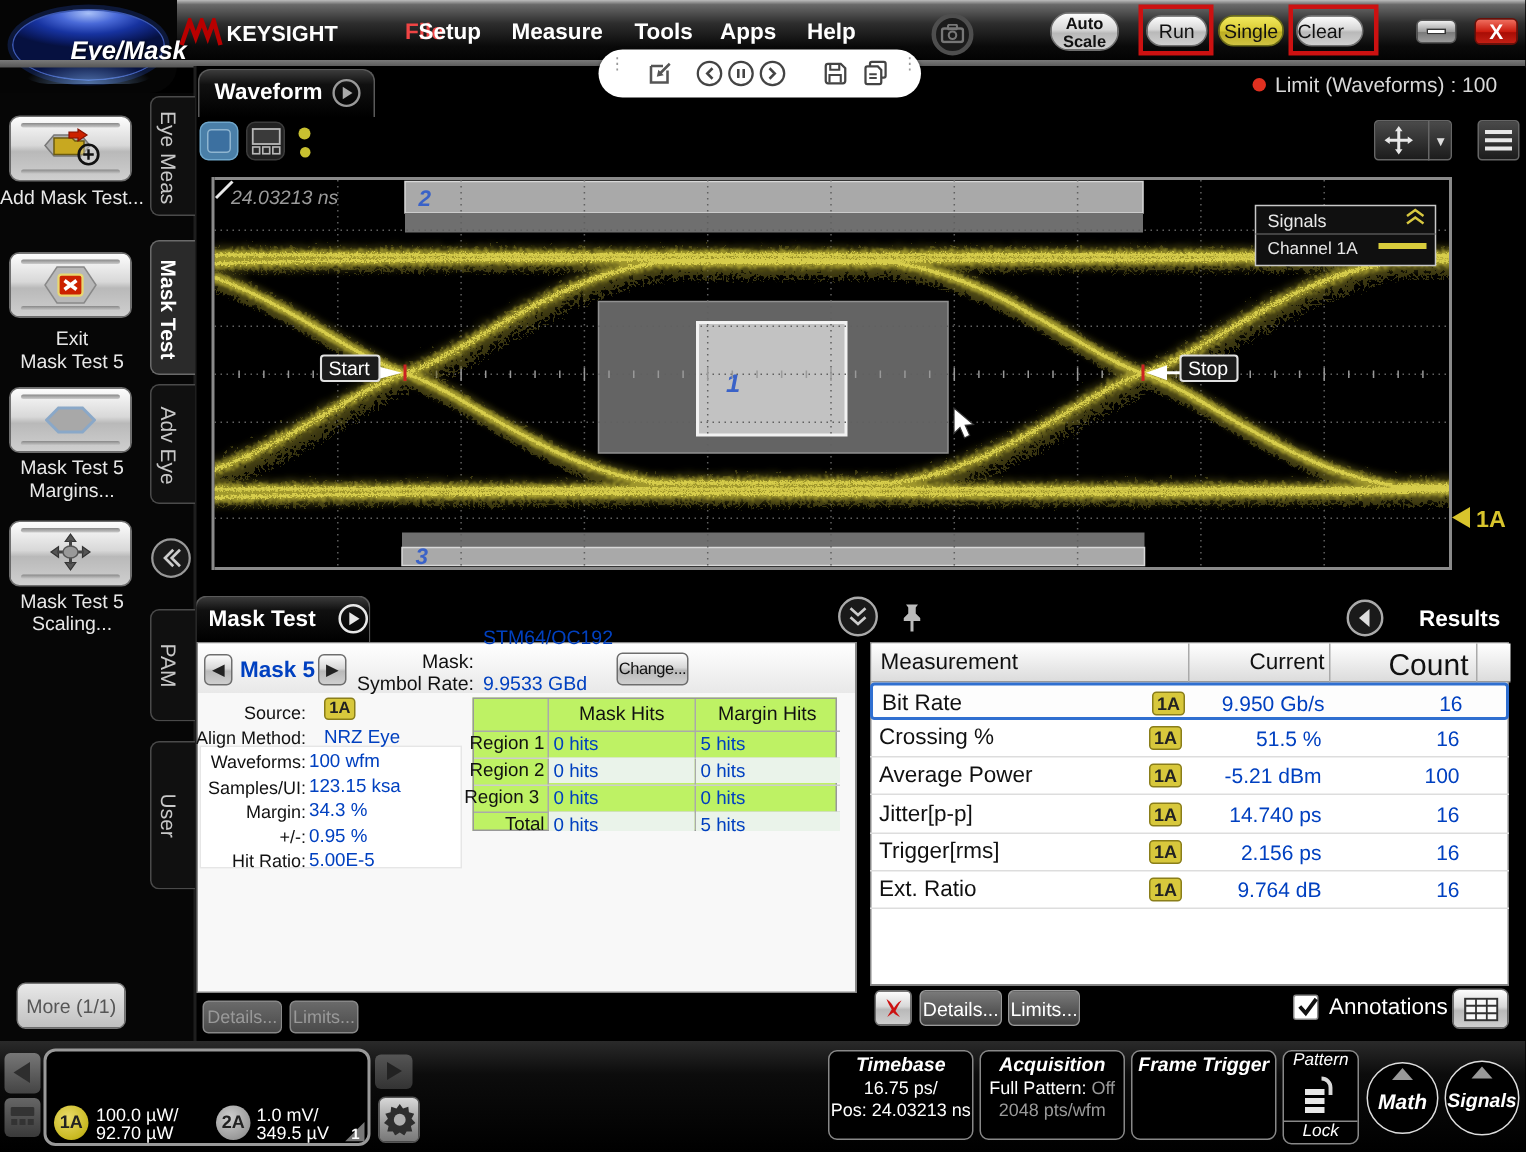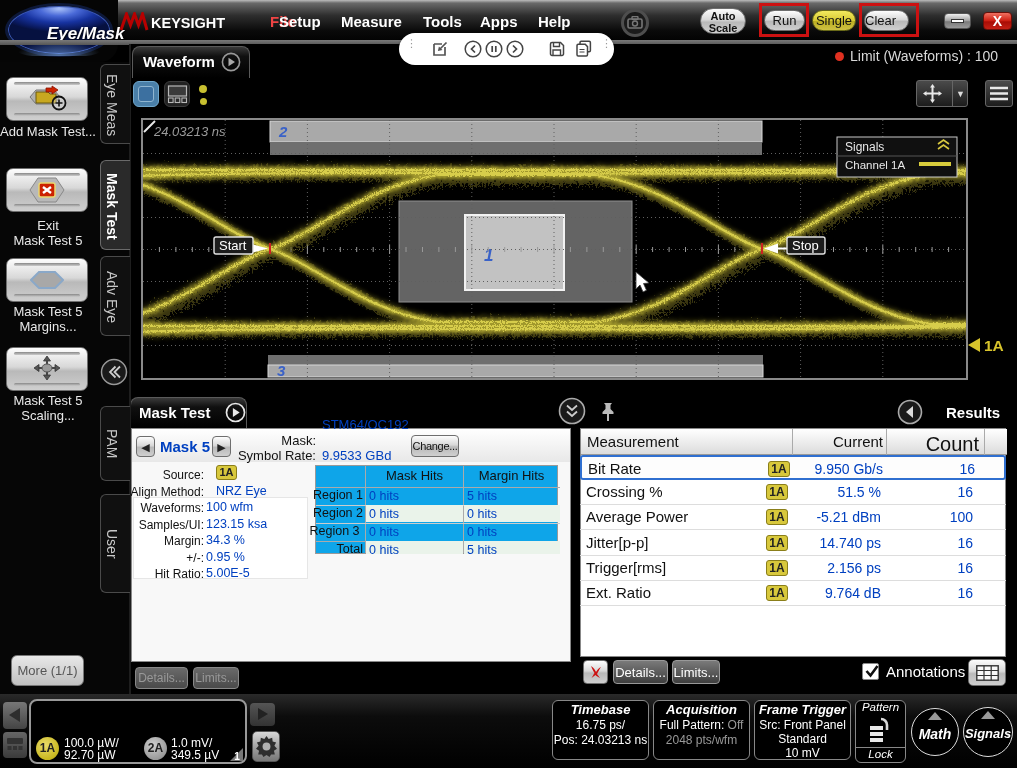--- a/index.html
+++ b/index.html
@@ -303,21 +303,21 @@
 <div class="abs gbtn" style="left:411px;top:435px;width:48px;height:22px;border-radius:4px;text-align:center;font-size:11px;line-height:21px;color:#111;overflow:hidden;letter-spacing:-0.3px;">Change...</div>
 
 <div class="abs" style="left:133px;top:497px;width:175px;height:82px;background:#fff;border:1px solid #e6e6e6;"></div>
 <div class="abs" style="left:58px;top:467px;width:146px;text-align:right;color:#111;font-size:12px;line-height:16.5px;white-space:nowrap;">
 Source:<br>Align Method:<br>Waveforms:<br>Samples/UI:<br>Margin:<br>+/-:<br>Hit Ratio:</div>
 <div class="abs" style="left:216px;top:465px;width:21px;height:15px;background:#d8c83c;border:1px solid #8a7e1a;border-radius:3px;
  text-align:center;font-size:11px;font-weight:bold;color:#222;line-height:13px;">1A</div>
 <div class="abs" style="left:206px;top:466px;color:#0040c0;font-size:12.5px;line-height:16.5px;">
 <br><span style="padding-left:10px">NRZ Eye</span><br>100 wfm<br>123.15 ksa<br>34.3 %<br>0.95 %<br>5.00E-5</div>
 
-<div class="abs" style="left:315px;top:465px;width:243px;height:89px;background:#0ea5e9;border:1px solid #999;font-size:12.5px;">
+<div class="abs" style="left:315px;top:465px;width:243px;height:89px;background:#bef264;border:1px solid #999;font-size:12.5px;">
  <div style="position:absolute;left:49px;top:0;width:1px;height:87px;background:#aaa;"></div>
  <div style="position:absolute;left:147px;top:0;width:1px;height:87px;background:#aaa;"></div>
  <div style="position:absolute;left:0;top:20.5px;width:244px;height:1px;background:#aaa;"></div>
  <div style="position:absolute;left:0;top:38.5px;width:244px;height:1px;background:#ccc;"></div>
  <div style="position:absolute;left:0;top:56.5px;width:244px;height:1px;background:#ccc;"></div>
  <div style="position:absolute;left:0;top:74.5px;width:244px;height:1px;background:#aaa;"></div>
  <div style="position:absolute;left:50px;top:39px;width:97px;height:17px;background:#eaf3ea;"></div>
  <div style="position:absolute;left:148px;top:39px;width:96px;height:17px;background:#eaf3ea;"></div>
  <div style="position:absolute;left:50px;top:75px;width:97px;height:13px;background:#eaf3ea;"></div>
  <div style="position:absolute;left:148px;top:75px;width:96px;height:13px;background:#eaf3ea;"></div>
@@ -504,21 +504,20 @@
 <div class="abs" style="left:552px;top:700px;width:97px;height:60px;background:#000;border:1px solid #888;border-radius:6px;"></div>
 <div class="abs" style="left:552px;top:702px;width:97px;text-align:center;color:#fff;font-weight:bold;font-style:italic;font-size:13px;">Timebase</div>
 <div class="abs" style="left:552px;top:718px;width:97px;text-align:center;color:#fff;font-size:12px;line-height:15px;">16.75 ps/<br>Pos: 24.03213 ns</div>
 
 <div class="abs" style="left:653px;top:700px;width:97px;height:60px;background:#000;border:1px solid #888;border-radius:6px;"></div>
 <div class="abs" style="left:653px;top:702px;width:97px;text-align:center;color:#fff;font-weight:bold;font-style:italic;font-size:13px;">Acquisition</div>
 <div class="abs" style="left:653px;top:718px;width:97px;text-align:center;font-size:12px;line-height:15px;color:#fff;">Full Pattern: <span style="color:#999">Off</span><br><span style="color:#999">2048 pts/wfm</span></div>
 
 <div class="abs" style="left:754px;top:700px;width:97px;height:60px;background:#000;border:1px solid #888;border-radius:6px;"></div>
 <div class="abs" style="left:754px;top:702px;width:97px;text-align:center;color:#fff;font-weight:bold;font-style:italic;font-size:13px;">Frame Trigger</div>
-<div class="abs" style="left:754px;top:718px;width:97px;text-align:center;color:#fff;font-size:12px;line-height:14px;">Src: Front Panel<br>Standard<br>10 mV</div>
 
 <div class="abs" style="left:855px;top:700px;width:51px;height:63px;background:#000;border:1px solid #888;border-radius:6px;"></div>
 <div class="abs" style="left:855px;top:701px;width:51px;text-align:center;color:#fff;font-style:italic;font-size:11.5px;">Pattern</div>
 <svg class="abs" style="left:869px;top:716px" width="24" height="28" viewBox="0 0 24 28">
  <path d="M12 3 a6 6 0 0 1 6 6 v5" fill="none" stroke="#d8d8d8" stroke-width="2.6"></path>
  <rect x="1" y="10" width="13" height="4" fill="#e8e8e8"></rect>
  <rect x="1" y="16" width="13" height="4" fill="#e8e8e8"></rect>
  <rect x="1" y="22" width="13" height="4" fill="#e8e8e8"></rect>
 </svg>
 <div class="abs" style="left:856px;top:747px;width:49px;height:15px;border-top:1px solid #888;text-align:center;color:#fff;font-style:italic;font-size:11.5px;">Lock</div>

